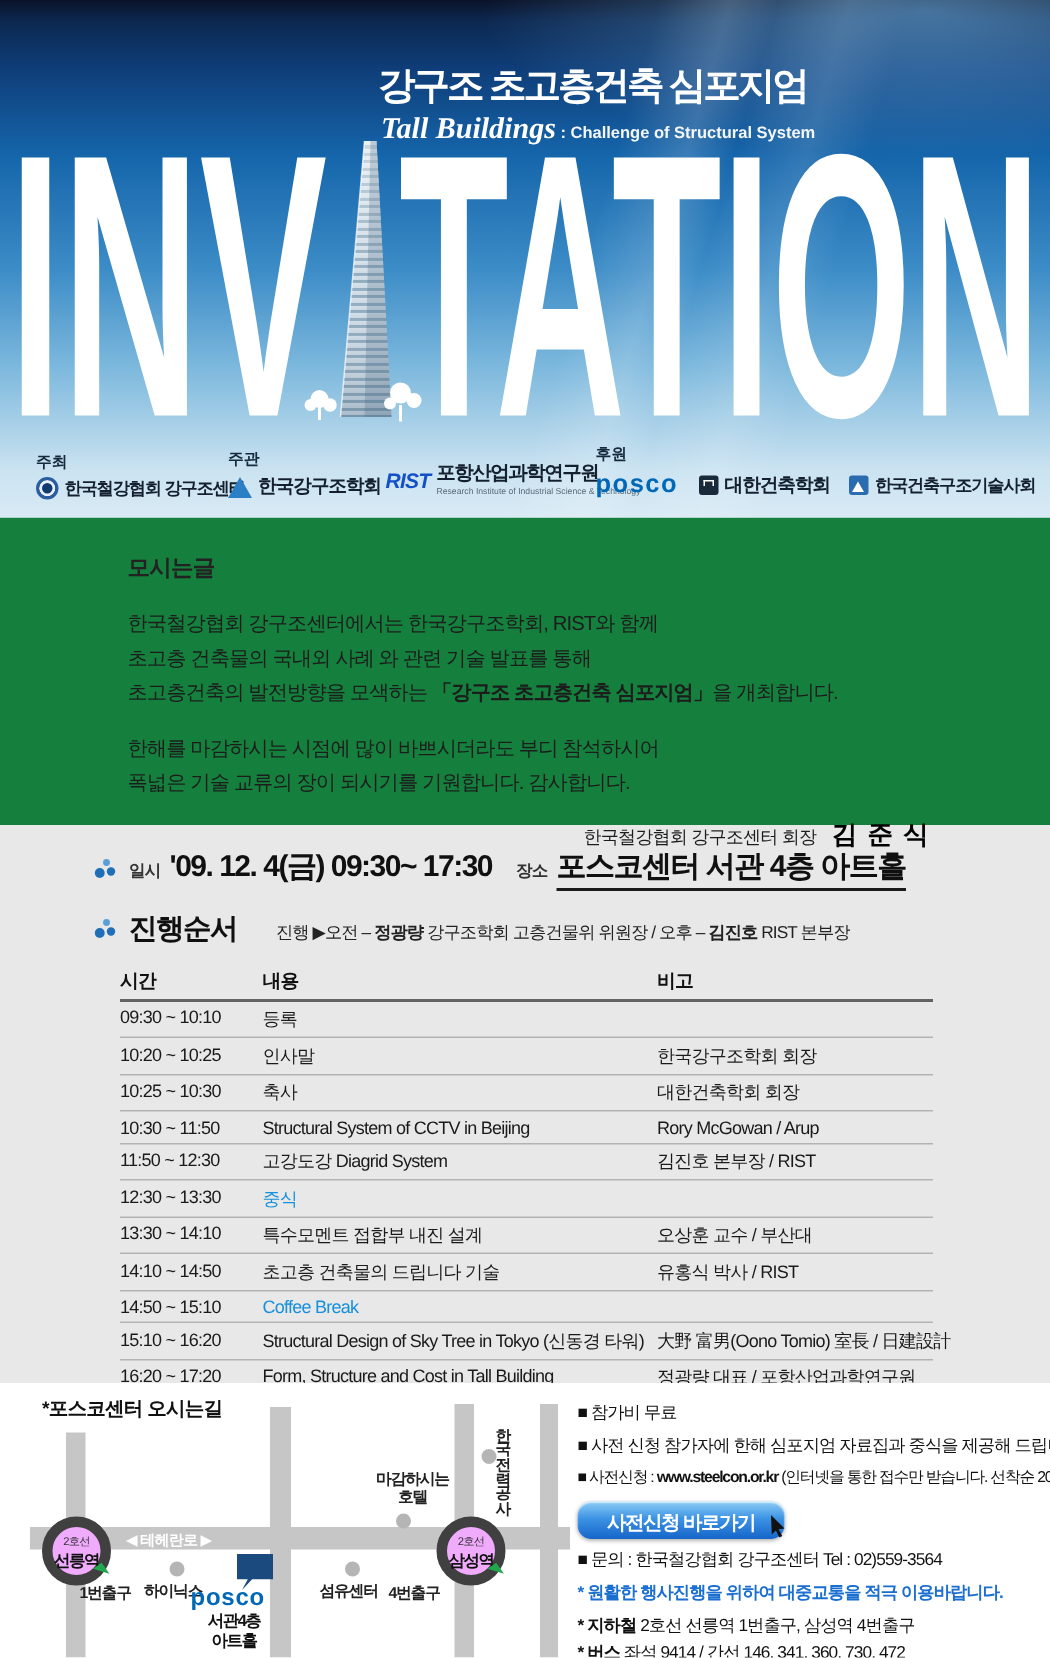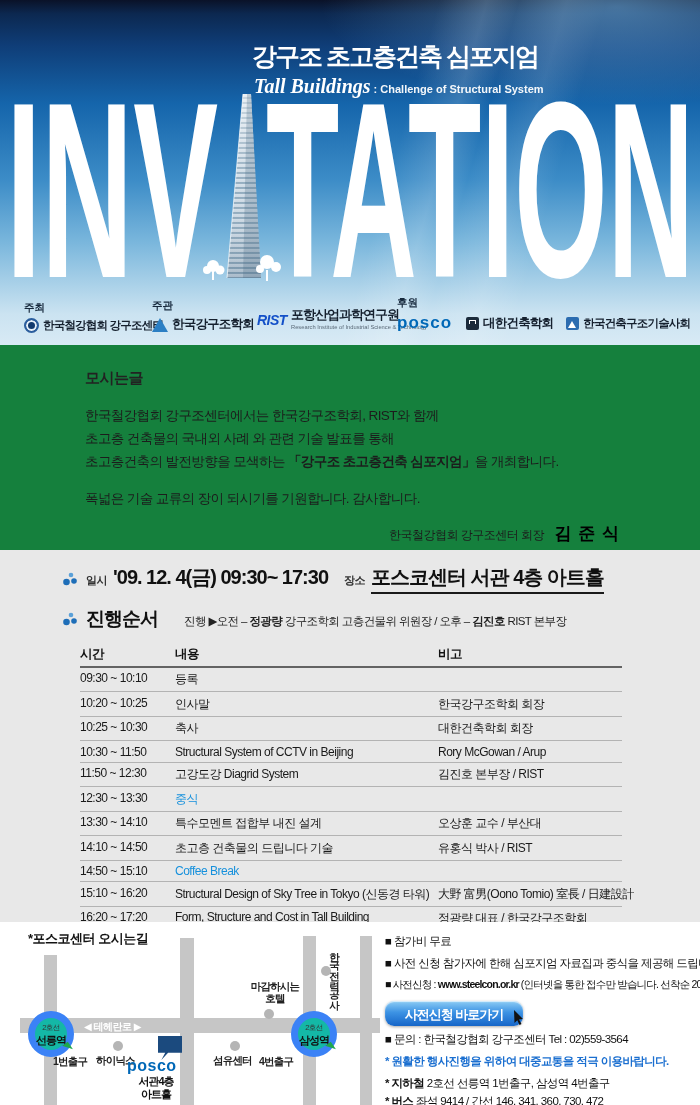--- a/index.html
+++ b/index.html
@@ -80,22 +80,22 @@
 
   
   .footer { position:relative; width:700px; height:183px; background:#fff; }
   
   .map { position:absolute; left:0; top:0; width:385px; height:183px; }
   .map-title { position:absolute; left:28px; top:8px; font-size:13px; font-weight:bold;
                color:#111; letter-spacing:-0.5px; }
   .road { position:absolute; background:#c6c6c6; }
   .road-label { position:absolute; left:84px; top:98px; color:#fff; font-size:10px;
                 font-weight:bold; letter-spacing:-0.5px; }
-  .station { position:absolute; width:46px; height:46px; border-radius:50%; background:#14b8a6;
-             border:7px solid #3b82f6; text-align:center; padding-top:5px; z-index:3; }
+  .station { position:absolute; width:46px; height:46px; border-radius:50%; background:#f0abfc;
+             border:7px solid #404040; text-align:center; padding-top:5px; z-index:3; }
   .station::after { content:""; position:absolute; right:-4px; bottom:-2px; width:0; height:0;
                     border-left:7px solid transparent; border-top:9px solid #1fa84c;
                     transform:rotate(-35deg); }
   .st-line { font-size:7.5px; color:#333; letter-spacing:-0.5px; }
   .st-name { font-size:11px; font-weight:900; color:#111; letter-spacing:-1px; }
   .poi-dot { position:absolute; width:10px; height:10px; border-radius:50%; background:#b5b5b5; }
   .poi-label { position:absolute; font-size:10.5px; font-weight:bold; color:#222;
                letter-spacing:-0.8px; white-space:pre-line; }
   .exit-label { position:absolute; font-size:10.5px; font-weight:bold; color:#222; letter-spacing:-0.8px; }
   .kepco { writing-mode:vertical-rl; }
@@ -202,20 +202,21 @@
     </div>
   </div>
 </div>
 
 <div class="message">
   <div class="msg-title">모시는글</div>
   <div class="msg-line">한국철강협회 강구조센터에서는 한국강구조학회, RIST와 함께</div>
   <div class="msg-line">초고층 건축물의 국내외 사례 와 관련 기술 발표를 통해</div>
   <div class="msg-line"><span>초고층건축의 발전방향을 모색하는 </span><span class="msg-em">「강구조 초고층건축 심포지엄」</span><span>을 개최합니다.</span></div>
   <div class="msg-gap"></div>
+  <div class="msg-line">한해를 마감하시는 시점에 많이 바쁘시더라도 부디 참석하시어</div>
   <div class="msg-line">폭넓은 기술 교류의 장이 되시기를 기원합니다.  감사합니다.</div>
   <div class="signature">
     <span class="sign-role">한국철강협회 강구조센터 회장</span>
     <span class="sign-name">김 준 식</span>
   </div>
 </div>
 
 <div class="schedule">
   <div class="sch-line">
     <svg class="dots-icon" width="16" height="15" viewBox="0 0 16 15">
@@ -290,21 +291,21 @@
       <span class="tc c-note"></span>
     </div>
     <div class="trow">
       <span class="tc c-time">15:10 ~ 16:20</span>
       <span class="tc c-content">Structural Design of Sky Tree in Tokyo (신동경 타워)</span>
       <span class="tc c-note">大野 富男(Oono Tomio) 室長 / 日建設計</span>
     </div>
     <div class="trow">
       <span class="tc c-time">16:20 ~ 17:20</span>
       <span class="tc c-content">Form, Structure and Cost in Tall Building</span>
-      <span class="tc c-note">정광량 대표 / 한국강구조학회</span>
+      <span class="tc c-note">정광량 대표 / 포항산업과학연구원</span>
     </div>
 
   </div>
 </div>
 
 <div class="footer">
 
   <div class="map">
     <div class="map-title">*포스코센터 오시는길</div>
     <div class="road" style="left:44px;top:33px;width:13px;height:150px"></div>

